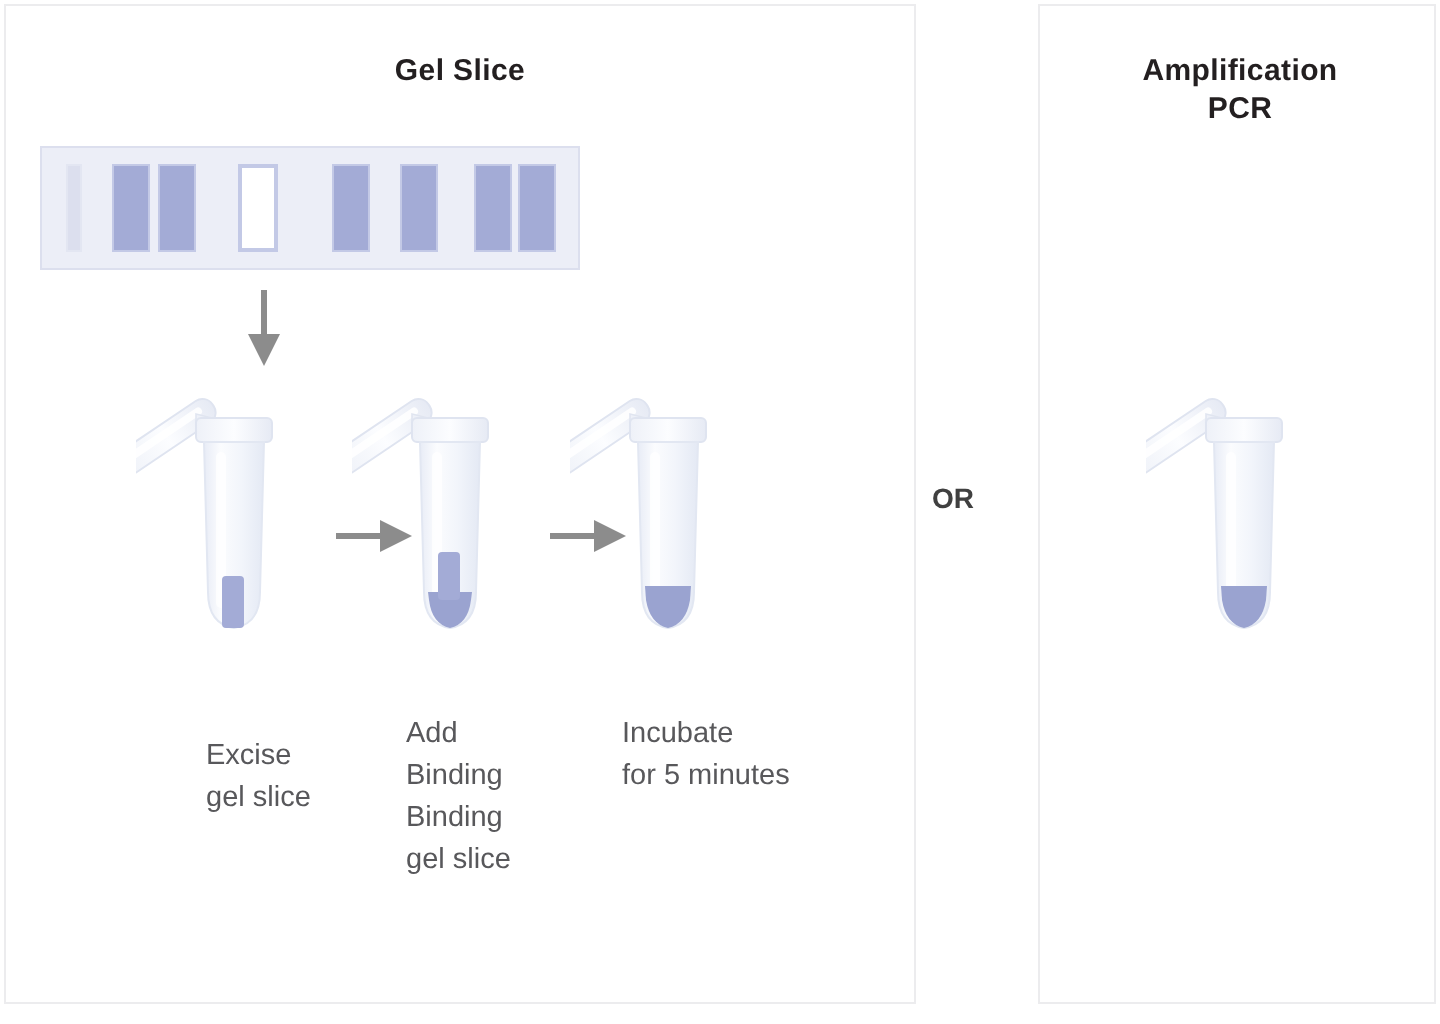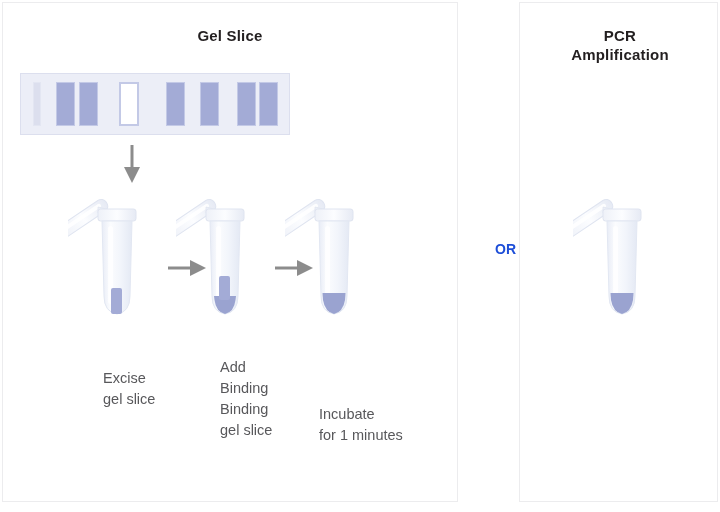--- a/index.html
+++ b/index.html
@@ -41,24 +41,24 @@
     line-height: 19px;
     letter-spacing: .2px;
   }
   #title-gel { left: 140px; top: 26px; width: 180px; }
   #title-pcr { left: 540px; top: 26px; width: 160px; }
 
   
   #or-label {
     position: absolute;
     left: 466px; top: 241px; width: 50px;
-    text-align: right;
+    text-align: left;
     font-weight: bold;
     font-size: 14px;
-    color: #1d4ed8;
+    color: #404040;
   }
 
   
   #gel {
     position: absolute;
     left: 20px; top: 73px;
     width: 270px; height: 62px;
     background: #eceef7;
     border: 1px solid #dcdfee;
     box-sizing: border-box;
@@ -100,22 +100,22 @@
   }
 
   
   .caption {
     position: absolute;
     font-size: 14.5px;
     line-height: 21px;
     color: #58585b;
   }
   #cap-1 { left: 103px; top: 357px; width: 95px; margin-top: 11px; }
-  #cap-2 { left: 220px; top: 357px; width: 105px; }
-  #cap-3 { left: 319px; top: 357px; width: 128px; margin-top: 47px; }
+  #cap-2 { left: 203px; top: 357px; width: 105px; }
+  #cap-3 { left: 311px; top: 357px; width: 128px; }
   #cap-4 { left: 538px; top: 367px; width: 170px; text-align: left; }
 </style>
 </head>
 <body>
 
 <div id="stage">
 
   <div class="panel" id="panel-left"></div>
 
   <div class="panel-title" id="title-gel">Gel Slice</div>
@@ -232,30 +232,30 @@
 
   <div class="caption" id="cap-2">
     <div>Add</div>
     <div>Binding</div>
     <div>Binding</div>
     <div>gel slice</div>
   </div>
 
   <div class="caption" id="cap-3">
     <div>Incubate</div>
-    <div>for 1 minutes</div>
+    <div>for 5 minutes</div>
   </div>
 
   <div id="or-label">OR</div>
 
   <div class="panel" id="panel-right"></div>
 
   <div class="panel-title" id="title-pcr">
+    <div>Amplification</div>
     <div>PCR</div>
-    <div>Amplification</div>
   </div>
 
   <div class="tube" style="left:573px; top:178px;">
     <svg width="84" height="160" viewBox="0 0 84 160">
       <g transform="rotate(-34 36 28)">
         <rect x="-16" y="20" width="56" height="13" rx="6" fill="url(#capGrad)" stroke="#dfe4f0" stroke-width="1"></rect>
         <rect x="-12" y="23" width="46" height="4" rx="2" fill="#ffffff" opacity="0.85"></rect>
       </g>
       <path d="M30 29 L42 32 L42 38 L30 35 Z" fill="#eef1f8" stroke="#e0e5f0" stroke-width="0.8"></path>
       <rect x="30" y="31" width="38" height="12" rx="2.5" fill="url(#capGrad)" stroke="#dfe4f0" stroke-width="1"></rect>

